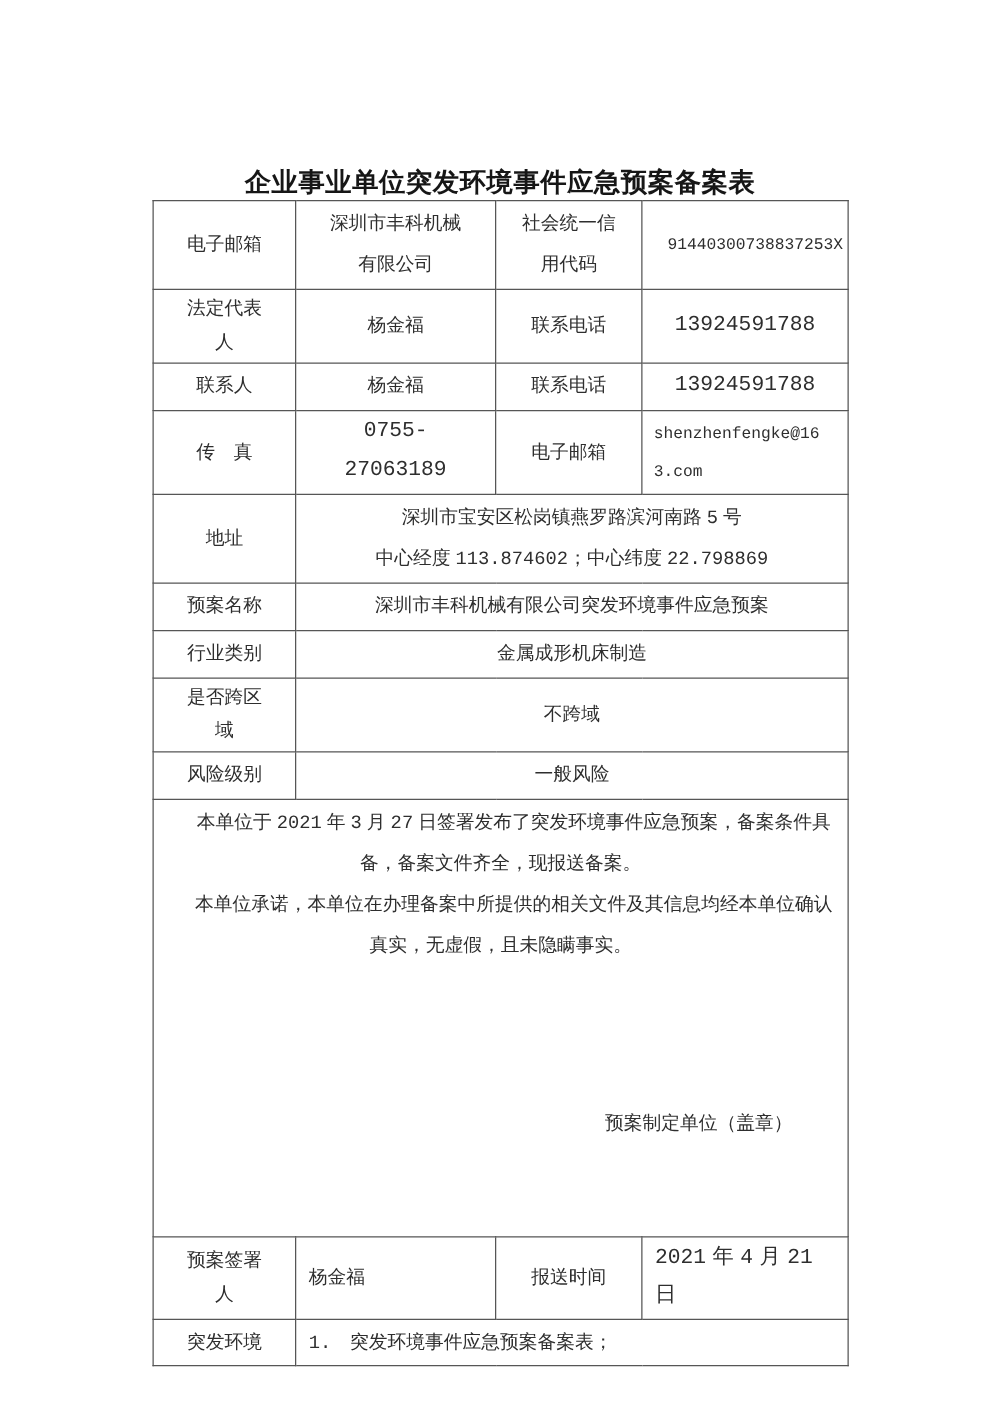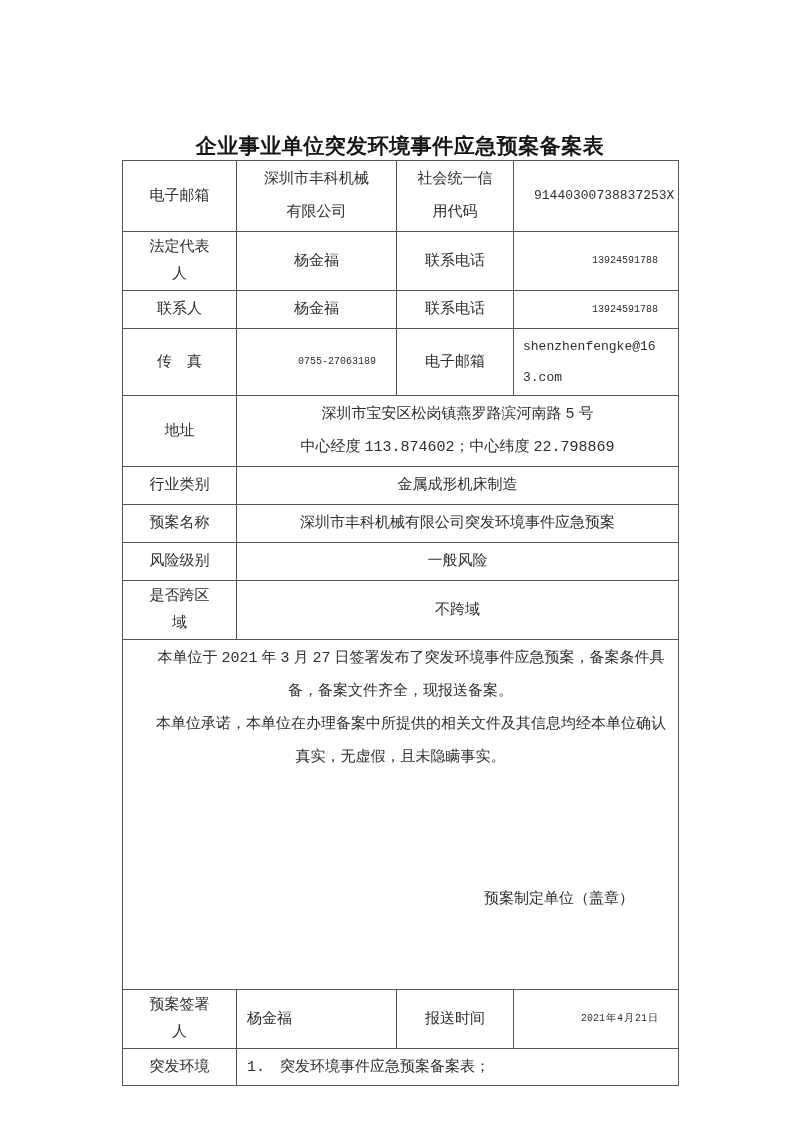--- a/index.html
+++ b/index.html
@@ -42,21 +42,21 @@
     text-align: center;
     vertical-align: middle;
     line-height: 1.8;
     overflow: hidden;
   }
   .two-line { line-height: 33px; }
   .mono-sm { font-size: 13px; }
   .email-cell { word-break: break-all; line-height: 31px; padding: 2px 9px; }
   .left { text-align: left; }
   .pad-l { padding-left: 10px; }
-  .num { font-size: 10px; text-align: right; }
+  .num { font-size: 17px; }
   .decl-cell { text-align: center; vertical-align: top; padding: 2px 12px; }
   .decl-cell p { margin: 0; line-height: 33px; text-indent: 21px; }
   .stamp-line { margin-top: 109px; padding-left: 317px; line-height: 33px; }
   .addr-line { line-height: 33px; }
 </style>
 </head>
 <body>
 
 <div class="page">
 
@@ -101,37 +101,37 @@
 
     <tr style="height:70px">
       <td>地址</td>
       <td colspan="3">
         <div class="addr-line">深圳市宝安区松岗镇燕罗路滨河南路 5 号</div>
         <div class="addr-line">中心经度 113.874602；中心纬度 22.798869</div>
       </td>
     </tr>
 
     <tr style="height:38px">
+      <td>预案名称</td>
+      <td colspan="3">深圳市丰科机械有限公司突发环境事件应急预案</td>
+    </tr>
+
+    <tr style="height:38px">
       <td>行业类别</td>
       <td colspan="3">金属成形机床制造</td>
     </tr>
 
     <tr style="height:38px">
-      <td>预案名称</td>
-      <td colspan="3">深圳市丰科机械有限公司突发环境事件应急预案</td>
+      <td>是否跨区域</td>
+      <td colspan="3">不跨域</td>
     </tr>
 
     <tr style="height:38px">
       <td>风险级别</td>
       <td colspan="3">一般风险</td>
-    </tr>
-
-    <tr style="height:38px">
-      <td>是否跨区域</td>
-      <td colspan="3">不跨域</td>
     </tr>
 
     <tr style="height:350px">
       <td colspan="4" class="decl-cell">
         <p>本单位于 2021 年 3 月 27 日签署发布了突发环境事件应急预案，备案条件具备，备案文件齐全，现报送备案。</p>
         <p>本单位承诺，本单位在办理备案中所提供的相关文件及其信息均经本单位确认真实，无虚假，且未隐瞒事实。</p>
         <div class="stamp-line">预案制定单位（盖章）</div>
       </td>
     </tr>
 

